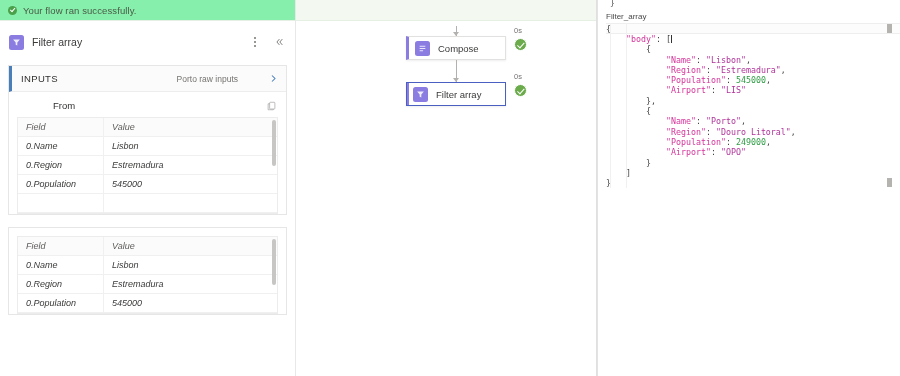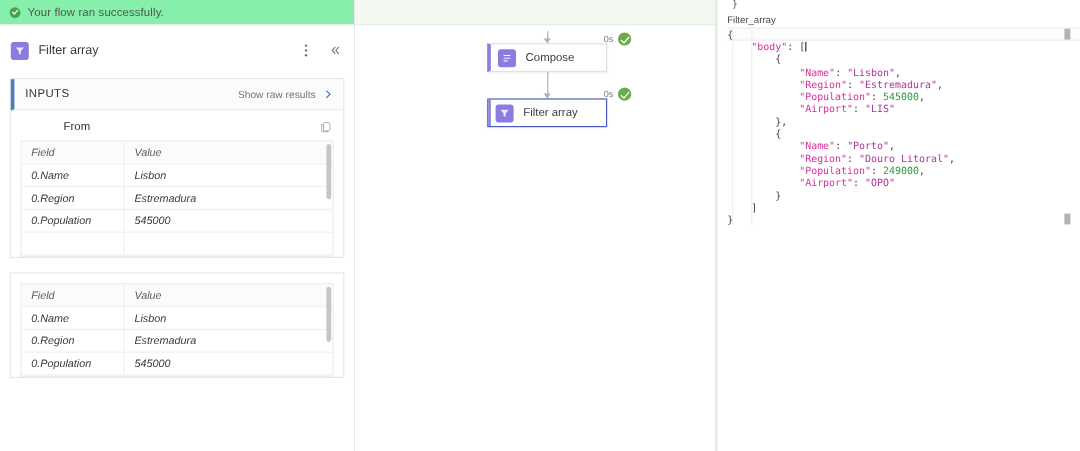--- a/index.html
+++ b/index.html
@@ -116,20 +116,21 @@
     margin-bottom: 12px;
   }
   .section-head {
     height: 26px;
     display: flex;
     align-items: center;
     padding: 0 8px 0 9px;
     border-left: 3px solid #4a7ebb;
     background: #fbfbfb;
     border-bottom: 1px solid #ededed;
+    gap: 25px;
   }
   .section-title {
     font-size: 9.5px;
     color: #323130;
     letter-spacing: .35px;
     flex: 1 1 auto;
   }
   .show-raw {
     font-size: 8.5px;
     color: #767471;
@@ -217,22 +218,22 @@
   }
   .flow-node.selected .node-accent {
     position: absolute; left: 0; top: 0; bottom: 0; width: 2px; background: #8a7ce0;
   }
   .node-label { font-size: 9.5px; color: #3b3a39; text-align: right; }
   .node-status {
     position: absolute;
     right: -22px;
     top: -11px;
     display: flex;
-    align-items: center;
     gap: 3px;
+    flex-direction: column;
   }
   .node-time { font-size: 7.5px; color: #767471; }
   .check-circle {
     width: 13px; height: 13px; border-radius: 50%;
     background: #6bab4b;
     position: relative;
     border: 1.5px solid #ffffff;
   }
   .check-circle::after {
     content: "";
@@ -339,21 +340,21 @@
         </svg>
       </span>
     </div>
 
 
     <div class="scroll-area">
 
       <div class="section">
         <div class="section-head">
           <span class="section-title">INPUTS</span>
-          <span class="show-raw">Show raw results</span>
+          <span class="show-raw">Porto raw inputs</span>
           <span class="chev-right">
             <svg width="9" height="9" viewBox="0 0 12 12" fill="none" stroke="#4a7ebb" stroke-width="1.4">
                 <path d="M4 2l4 4-4 4"></path>
               </svg>
           </span>
         </div>
         <div class="section-body">
           <div class="body-label-row">
             <span class="body-label">From</span>
             <span class="copy-ico">

